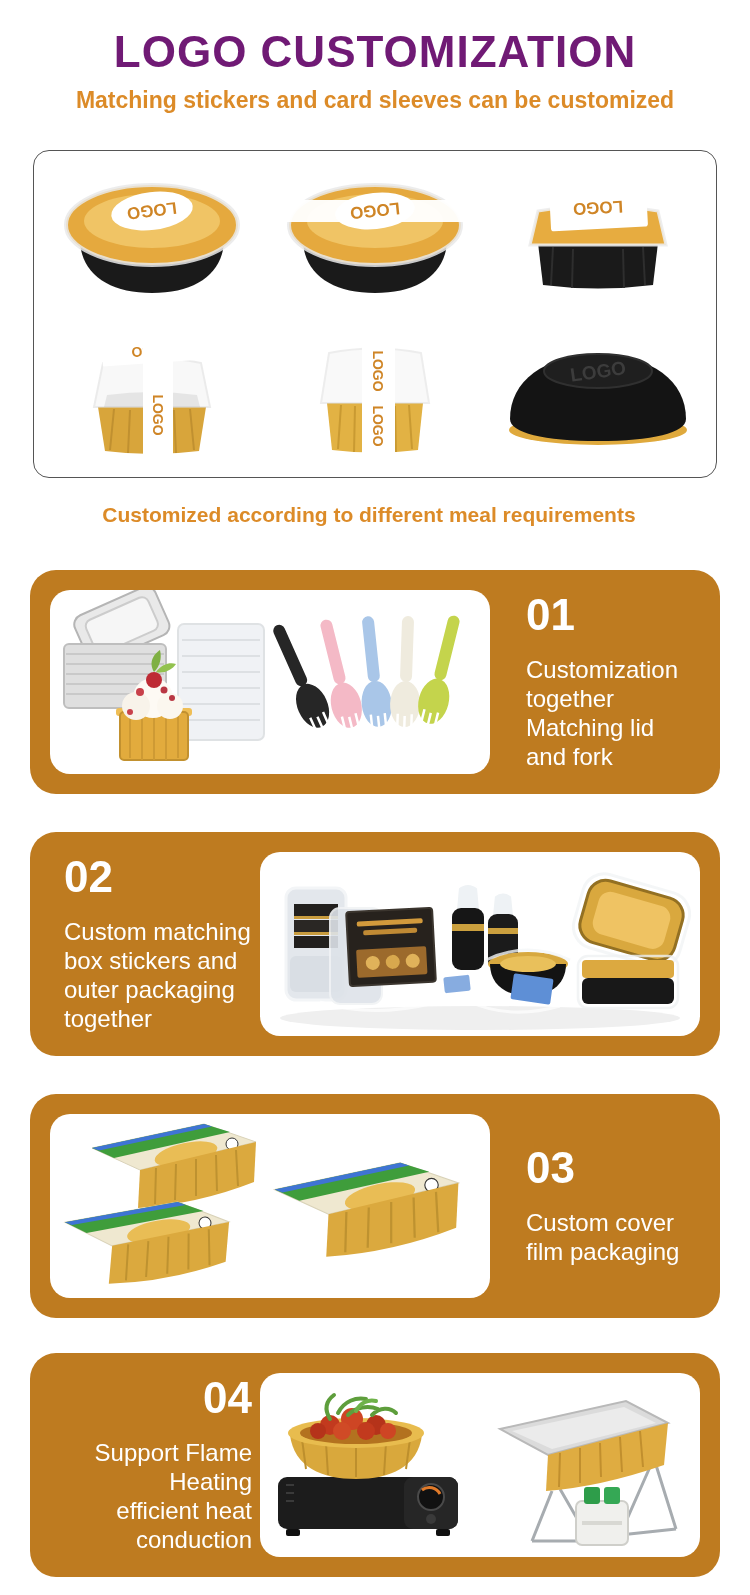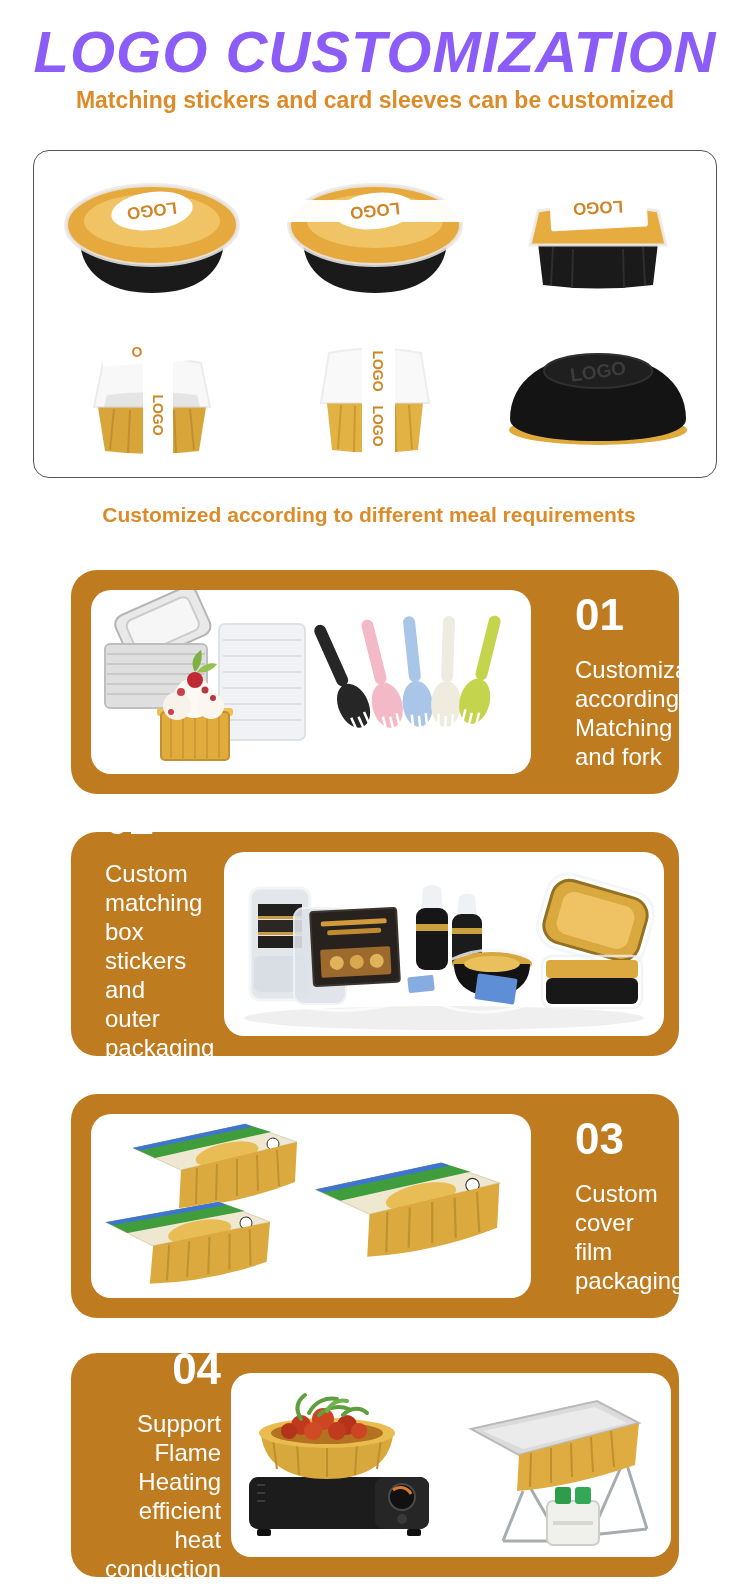--- a/index.html
+++ b/index.html
@@ -1,38 +1,38 @@
 <!DOCTYPE html>
 <html><head>
 <meta charset="utf-8">
 <style>
   html,body { margin:0; padding:0; background:#ffffff; }
   body { font-family:"Liberation Sans", sans-serif; }
   .page { width:750px; height:1595px; padding-top:30px; box-sizing:border-box; overflow:hidden; background:#fff; }
 
-  .title { margin:0; text-align:center; color:#8b5cf6; font-size:58px; font-weight:bold; letter-spacing:1px; line-height:44px;font-style:italic; }
+  .title { margin:0; text-align:center; color:#701a75; font-size:44px; font-weight:bold; letter-spacing:1px; line-height:44px; }
   .subtitle { margin:14px 0 0 0; text-align:center; color:#DC8B28; font-size:23px; font-weight:bold; line-height:25px; }
 
   .showcase { width:684px; margin:37px auto 0; border:1.5px solid #555555; border-radius:16px;
               padding:20px 6px 14px; box-sizing:border-box;
               display:grid; grid-template-columns:repeat(3,1fr); row-gap:20px; justify-items:center; align-items:center; }
   .showcase svg { display:block; }
 
   .section-heading { margin:24px 12px 0 0; text-align:center; color:#DC8B28; font-size:21px; font-weight:bold; line-height:25px; }
 
-  .banner { width:608px; height:224px; margin:38px auto 0; background:#BE7B20; border-radius:26px;
-            display:flex; align-items:center; box-sizing:border-box; padding:0 20px;gap:8px; }
+  .banner { width:690px; height:224px; margin:38px auto 0; background:#BE7B20; border-radius:26px;
+            display:flex; align-items:center; box-sizing:border-box; padding:0 20px; }
   .banner.first { margin-top:43px; }
   .banner.last { margin-top:35px;text-align:right; }
   .photo-card { width:440px; height:184px; background:#ffffff; border-radius:20px; flex:none;
                 display:flex; align-items:center; justify-content:center; overflow:hidden; }
   .photo-card svg { display:block; }
   .text-block { flex:1; color:#ffffff; }
   .banner.image-left  .text-block { padding-left:36px; }
-  .banner.image-right .text-block { padding-left:14px; padding-right:2px; }
+  .banner.image-right .text-block { padding-left:14px; padding-right:8px; }
   .num  { font-size:44px; font-weight:bold; line-height:44px; margin-bottom:18px; }
   .desc { font-size:24px; line-height:29px; white-space:pre-line; font-weight:normal; }
 
   svg text { font-family:"Liberation Sans", sans-serif; font-weight:bold; text-anchor:middle; }
   .logo-text { fill:#CF8526; font-size:17px; }
   .logo-text.sm { font-size:14px; }
   .logo-text.emboss { fill:#3C3C3C; font-size:19px; }
 </style>
 </head>
 <body>
@@ -157,21 +157,21 @@
         <g transform="translate(390,86) rotate(14)">
           <rect x="-6" y="-62" width="12" height="66" rx="6" fill="#C4D44C"></rect>
             <ellipse cx="0" cy="26" rx="15" ry="23" fill="#C4D44C"></ellipse>
           <path d="M-7,36 v13 M0,38 v13 M7,36 v13" stroke="#FFFFFF" stroke-width="2.5"></path>
         </g>
       </svg>
     </div>
     <div class="text-block">
       <div class="num">01</div>
       <div class="desc">Customization
-according
+together
 Matching lid
 and fork</div>
     </div>
   </div>
 
   <div class="banner image-right">
     <div class="text-block">
       <div class="num">02</div>
       <div class="desc">Custom matching
 box stickers and

